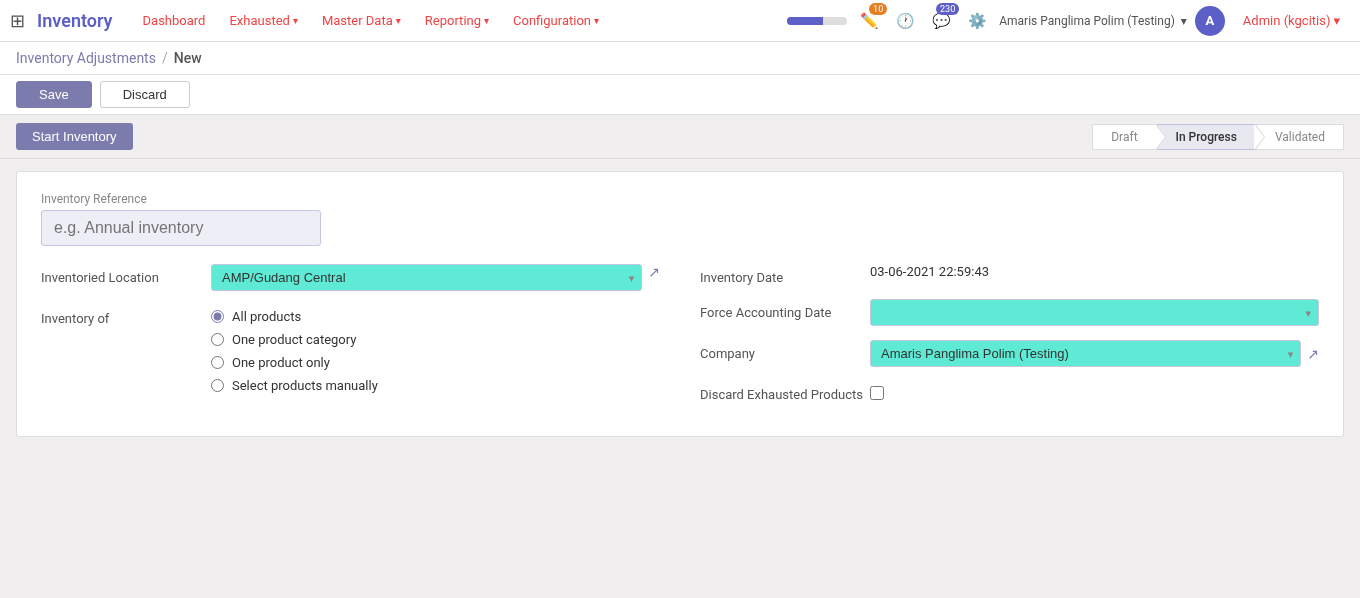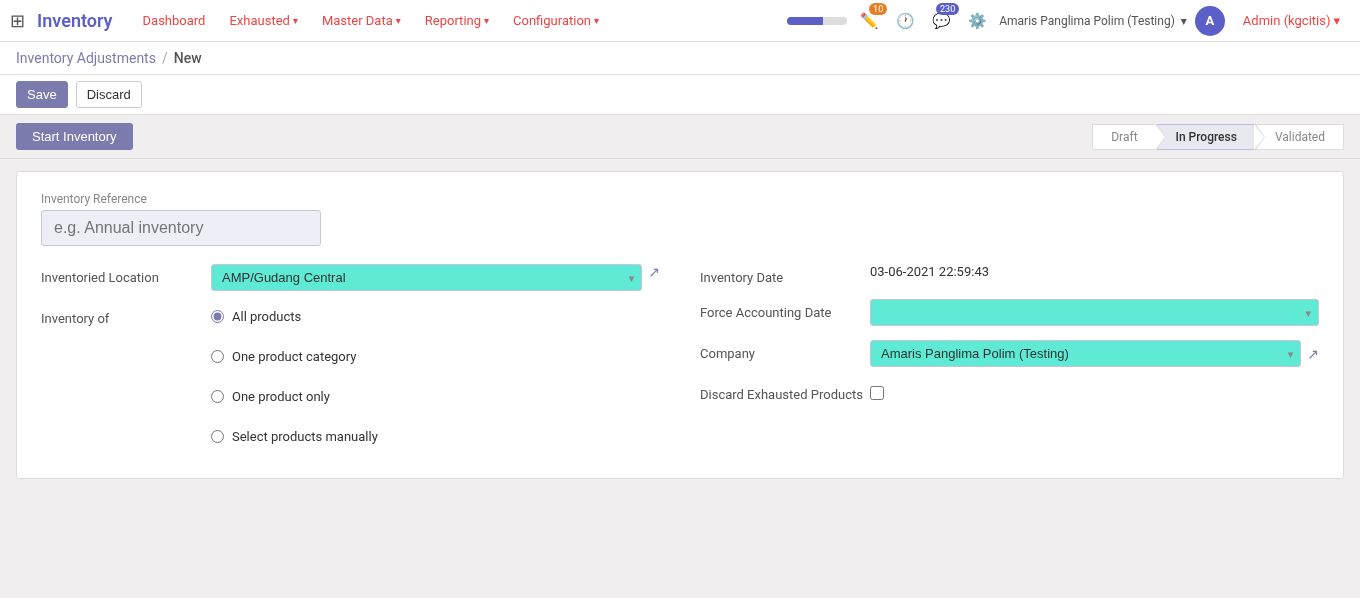--- a/index.html
+++ b/index.html
@@ -44,21 +44,21 @@
     .breadcrumb-item { color: #7c7bad; font-size: 14px; cursor: pointer; }
     .breadcrumb-sep { color: #aaa; font-size: 14px; }
     .breadcrumb-current { color: #555; font-size: 14px; font-weight: 500; }
 
     
     .actionbar {
       background: #fff; padding: 6px 16px; border-bottom: 1px solid #e0e0e0;
       display: flex; align-items: center; gap: 8px;
     }
     .btn {
-      padding: 5px 10px; border-radius: 3px; border: 1px solid #ccc; cursor: pointer;
+      padding: 5px 22px; border-radius: 3px; border: 1px solid #ccc; cursor: pointer;
       font-size: 13px; background: #fff; color: #333;
     }
     .btn-primary { background: #7c7bad; border-color: #7c7bad; color: #fff; }
 
     
     .statusbar {
       background: #f0eeee; padding: 8px 16px; display: flex; align-items: center; justify-content: space-between;
       border-bottom: 1px solid #ddd;
     }
     .btn-start {
@@ -113,21 +113,21 @@
     .select-arrow {
       position: absolute; right: 8px; top: 50%; transform: translateY(-50%);
       pointer-events: none; color: #888; font-size: 11px;
     }
     .external-link-icon {
       display: inline-flex; align-items: center; justify-content: center;
       margin-left: 6px; color: #7c7bad; cursor: pointer; font-size: 14px;
       text-decoration: none;
     }
 
-    .radio-group { display: flex; flex-direction: column; gap: 25px; padding-top: 4px; }
+    .radio-group { display: flex; flex-direction: column; gap: 8px; padding-top: 4px; }
     .radio-item { display: flex; align-items: center; gap: 8px; cursor: pointer; font-size: 13px; }
     .radio-item input[type="radio"] { accent-color: #7c7bad; cursor: pointer; }
 
     .static-value { font-size: 13px; color: #333; padding-top: 5px; }
 
     .checkbox-wrap { display: flex; align-items: center; padding-top: 5px; }
     .checkbox-wrap input[type="checkbox"] { accent-color: #7c7bad; width: 14px; height: 14px; cursor: pointer; }
 
     .company-row { display: flex; align-items: center; }
   </style>

